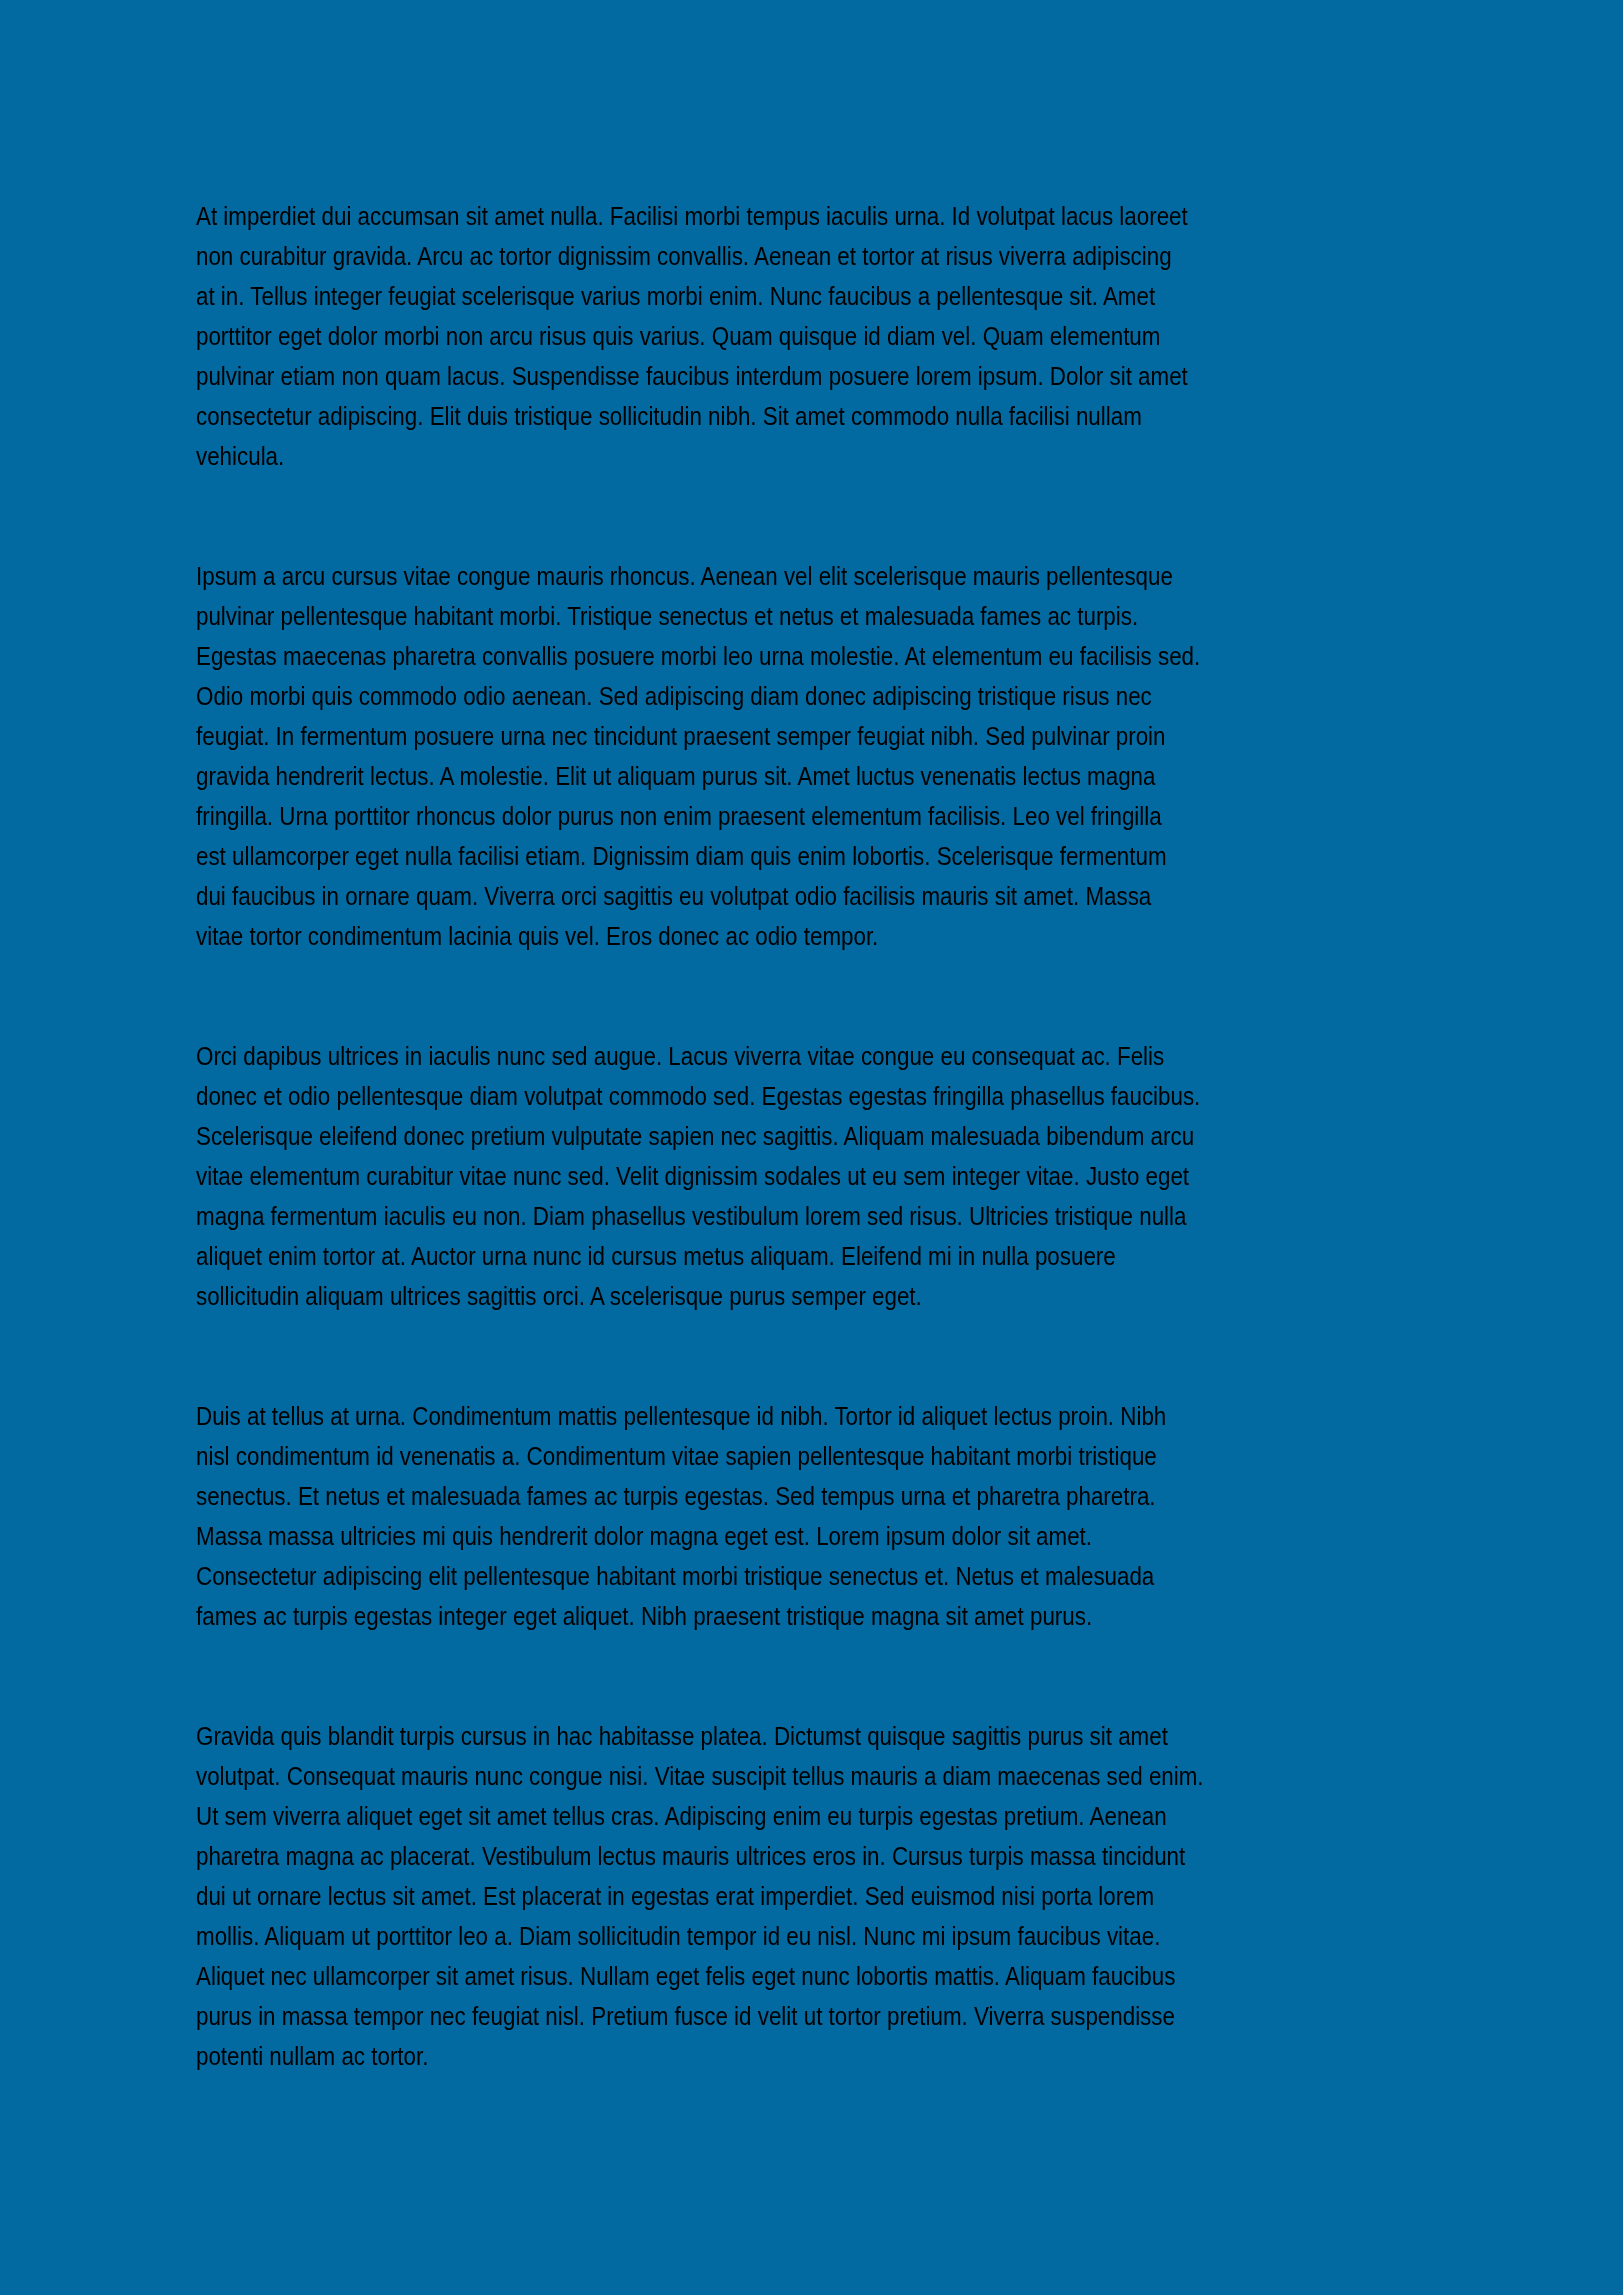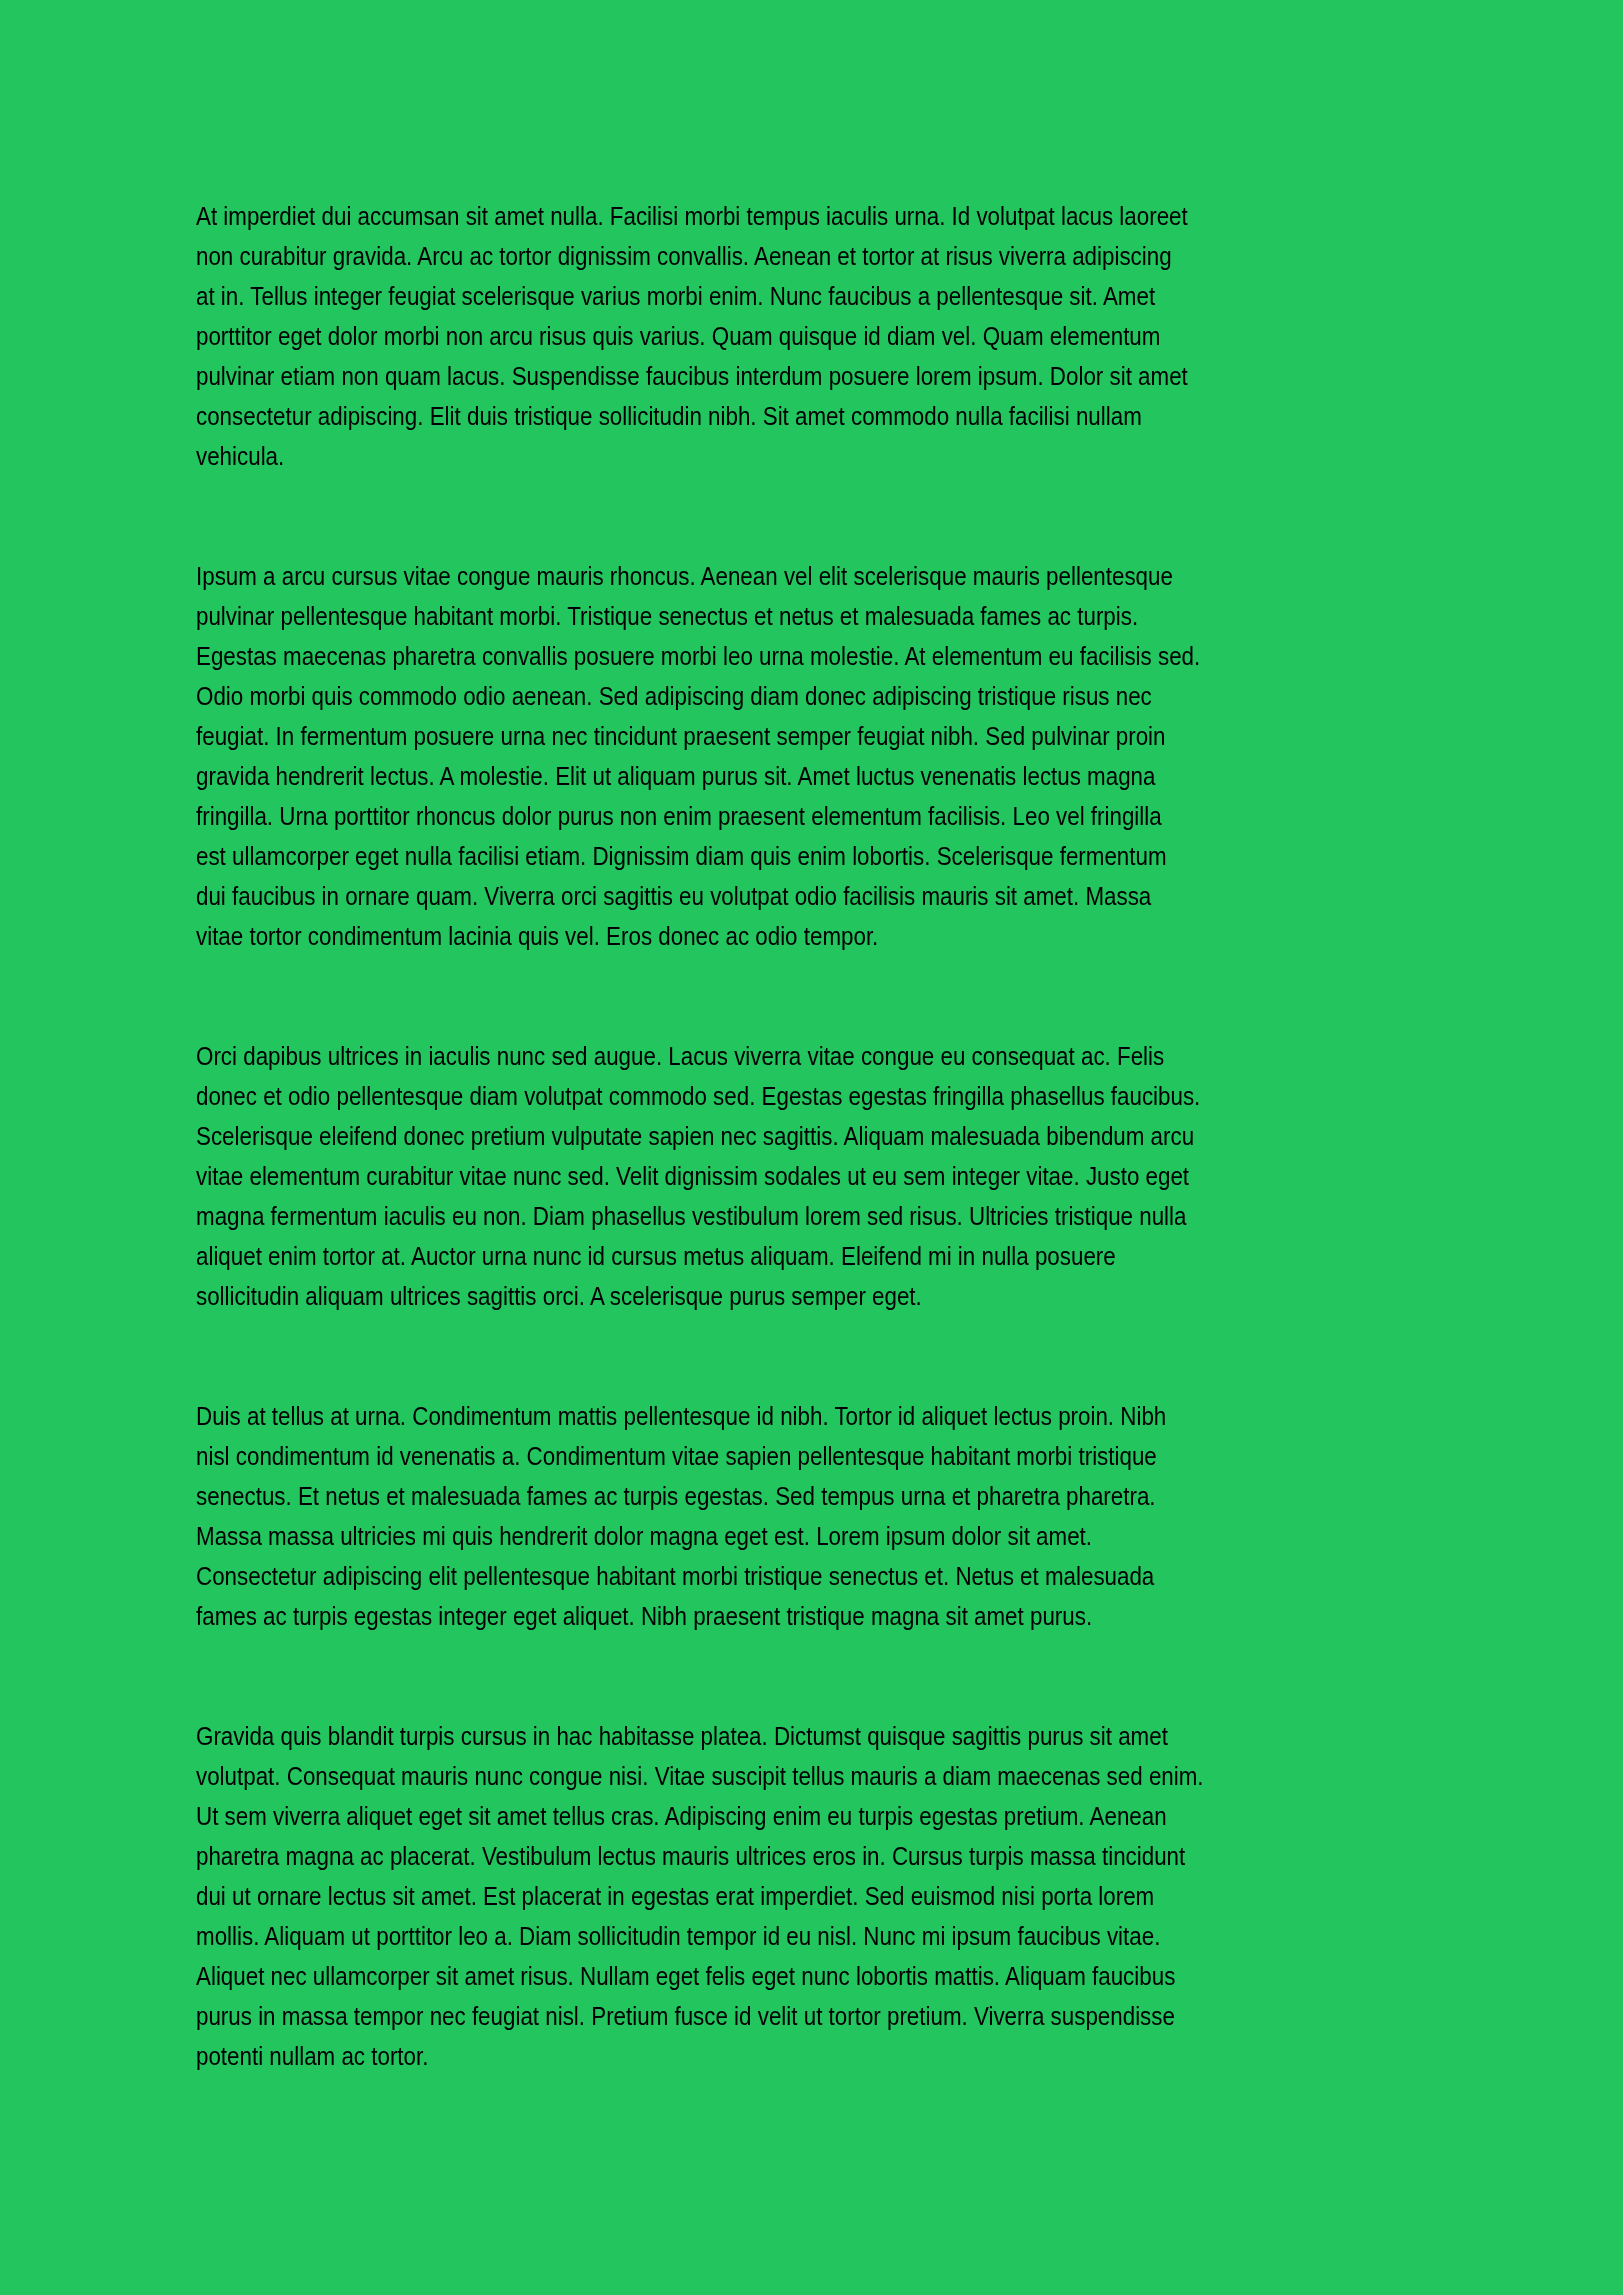--- a/index.html
+++ b/index.html
@@ -12,21 +12,21 @@
       height: 2295px;
       position: relative;
       overflow: hidden;
     }
     .page {
       position: absolute;
       left: 0;
       top: 0;
       width: 1623px;
       height: 2295px;
-      background: #22c55e;
+      background: #0369a1;
       text-decoration: underline;
     }
     .body-text {
       position: absolute;
       left: 196px;
       top: 196px;
       width: 1243px;
     }
     .paragraph {
       margin: 0;

